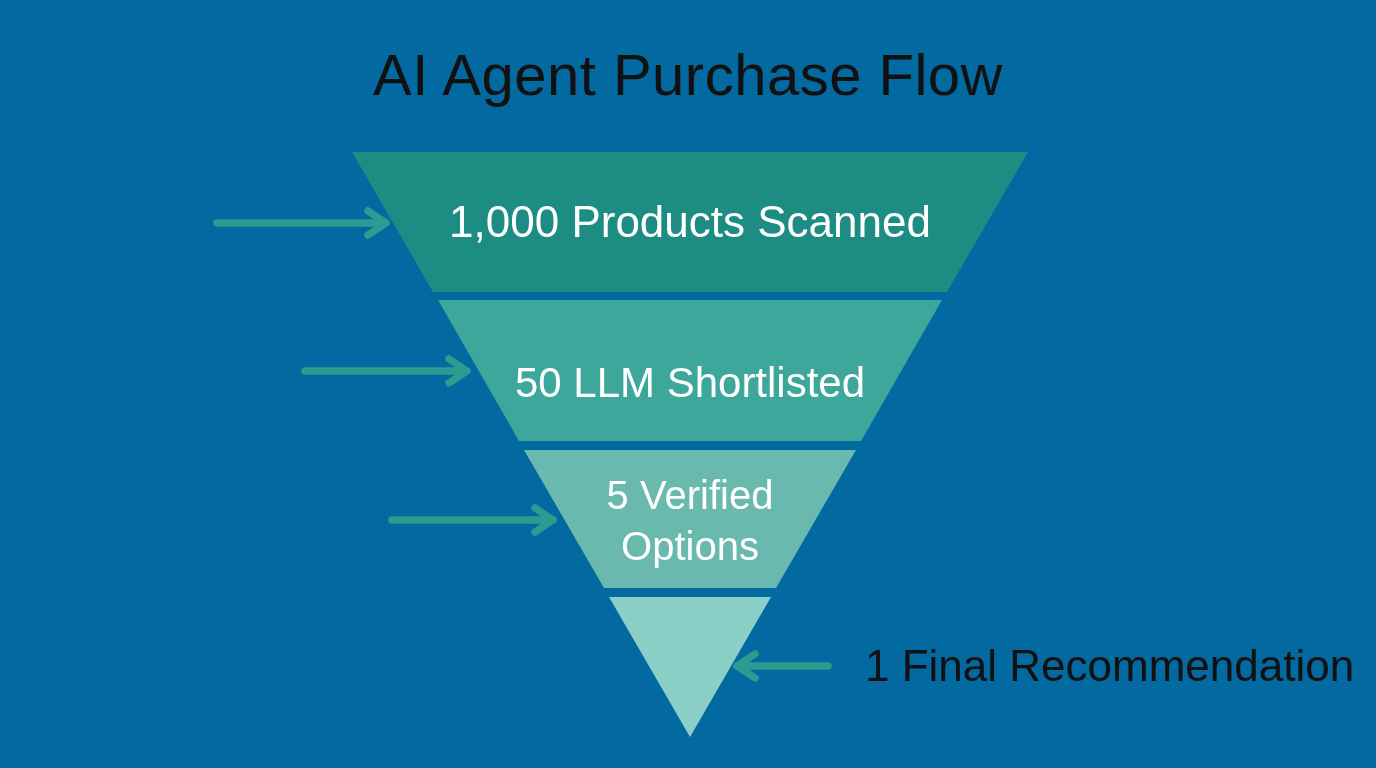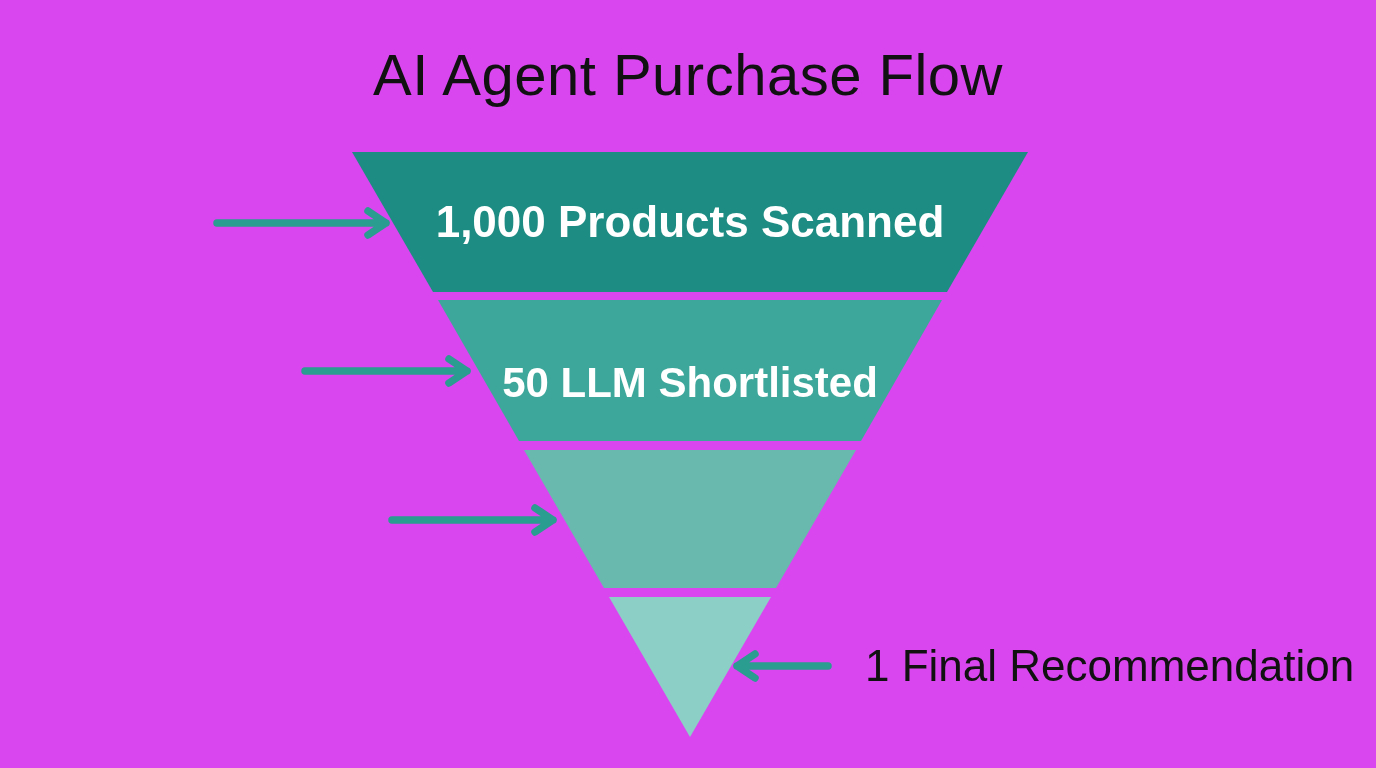--- a/index.html
+++ b/index.html
@@ -10,21 +10,21 @@
   body {
     width: 1376px;
     height: 768px;
     overflow: hidden;
     font-family: "Liberation Sans", sans-serif;
     position: relative;
   }
   .canvas {
     position: absolute;
     inset: 0;
-    background: #d946ef;
+    background: #0369a1;
   }
   .title {
     position: absolute;
     top: 42px;
     left: 0;
     width: 1376px;
     text-align: center;
     font-size: 58px;
     font-weight: 400;
     letter-spacing: 0.5px;
@@ -33,21 +33,21 @@
   }
   svg.funnel-svg {
     position: absolute;
     top: 0;
     left: 0;
   }
   .stage-label {
     position: absolute;
     color: #ffffff;
     text-align: center;
-    font-weight: 700;
+    font-weight: 400;
   }
   .stage-label-1 {
     left: 390px;
     top: 198px;
     width: 600px;
     font-size: 44px;
     line-height: 1.1;
   }
   .stage-label-2 {
     left: 440px;
@@ -93,16 +93,17 @@
     <path d="M217 223 L386 223 M368 211 L386 223 L368 235" fill="none" stroke-width="7.5" stroke-linecap="round" stroke-linejoin="round" stroke="#2a9c90"></path>
     <path d="M305 371 L467 371 M449 359 L467 371 L449 383" fill="none" stroke-width="7.5" stroke-linecap="round" stroke-linejoin="round" stroke="#2a9c90"></path>
     <path d="M392 520 L553 520 M535 508 L553 520 L535 532" fill="none" stroke-width="7.5" stroke-linecap="round" stroke-linejoin="round" stroke="#2a9c90"></path>
     <path d="M828 666 L737 666 M755 654 L737 666 L755 678" fill="none" stroke-width="7.5" stroke-linecap="round" stroke-linejoin="round" stroke="#2a9c90"></path>
   </svg>
 
   <div class="stage-label stage-label-1">1,000 Products Scanned</div>
 
   <div class="stage-label stage-label-2">50 LLM Shortlisted</div>
 
+  <div class="stage-label stage-label-3">5 Verified Options</div>
 
   <div class="final-label">1 Final Recommendation</div>
 
 </div>
 
 </body></html>

